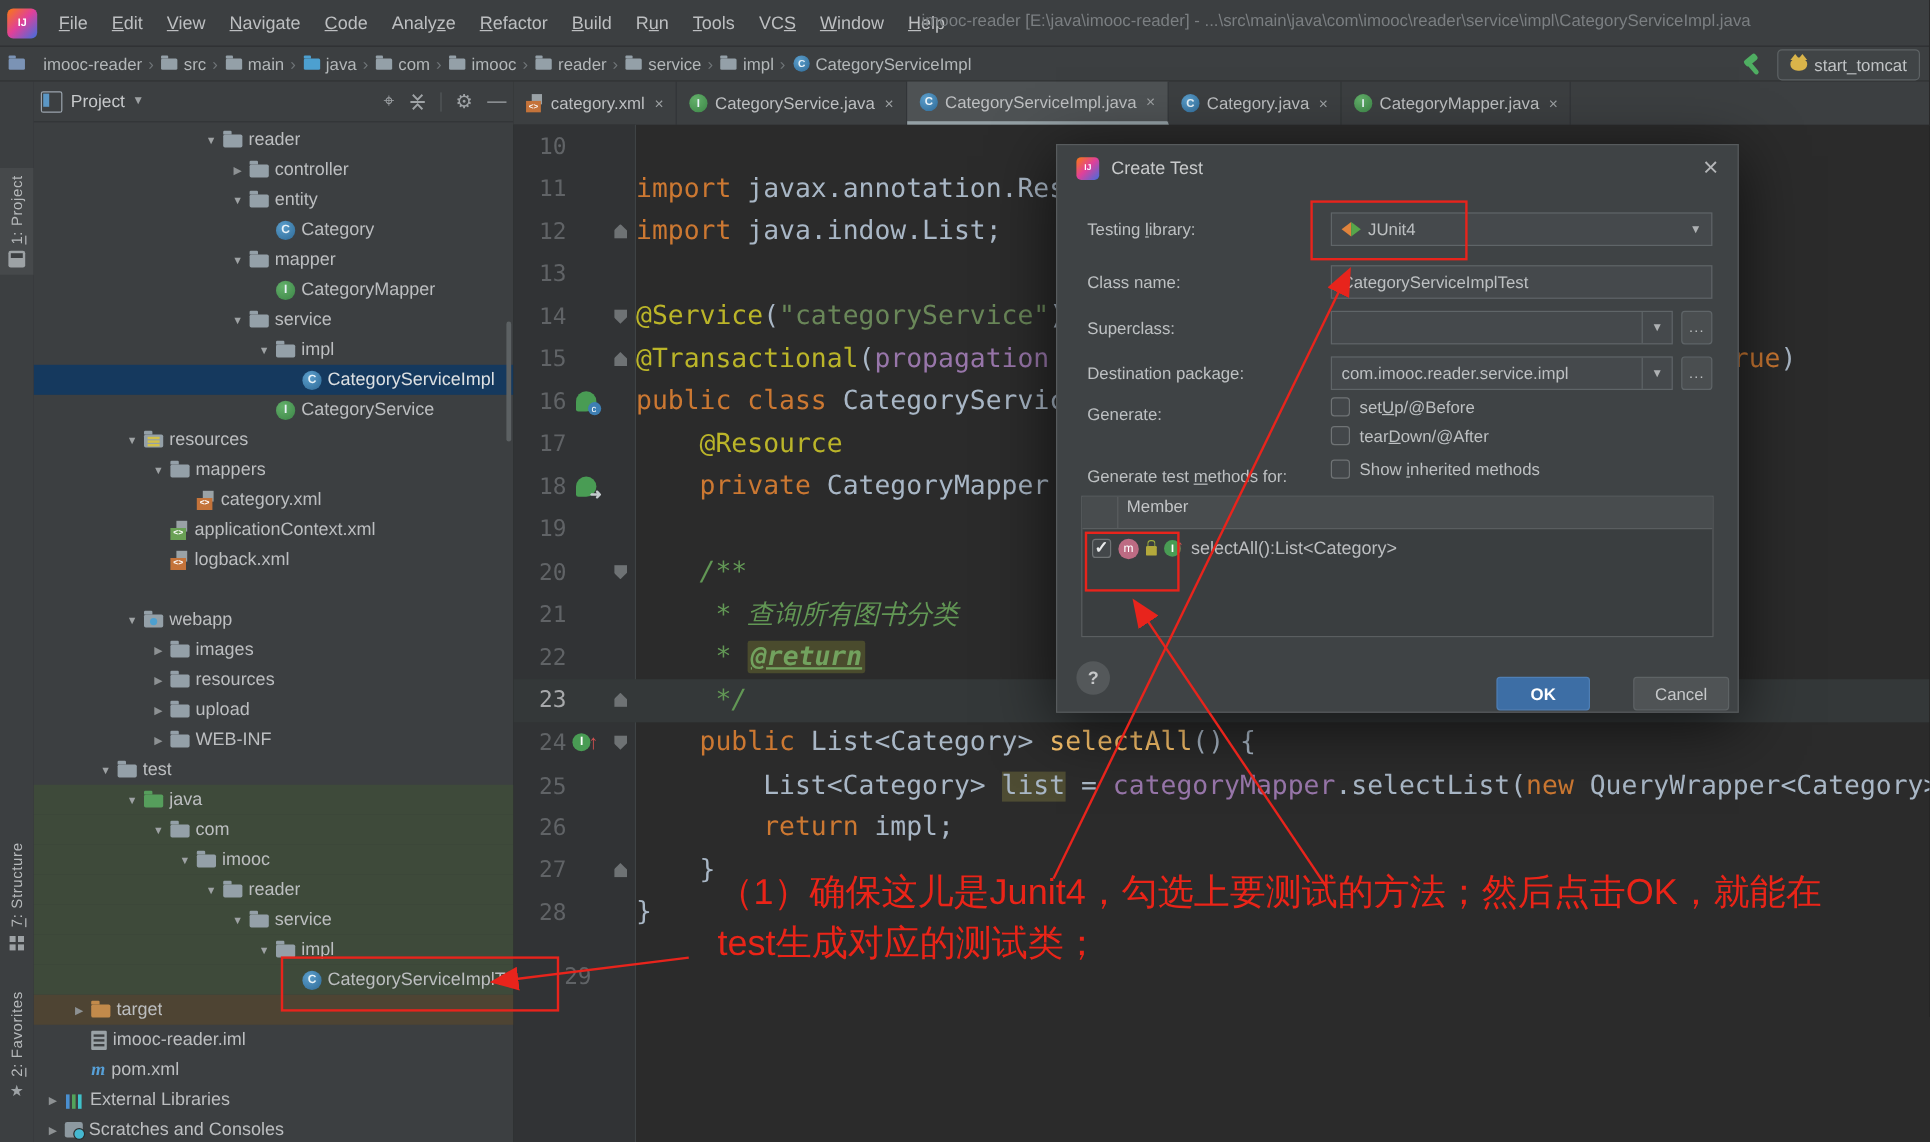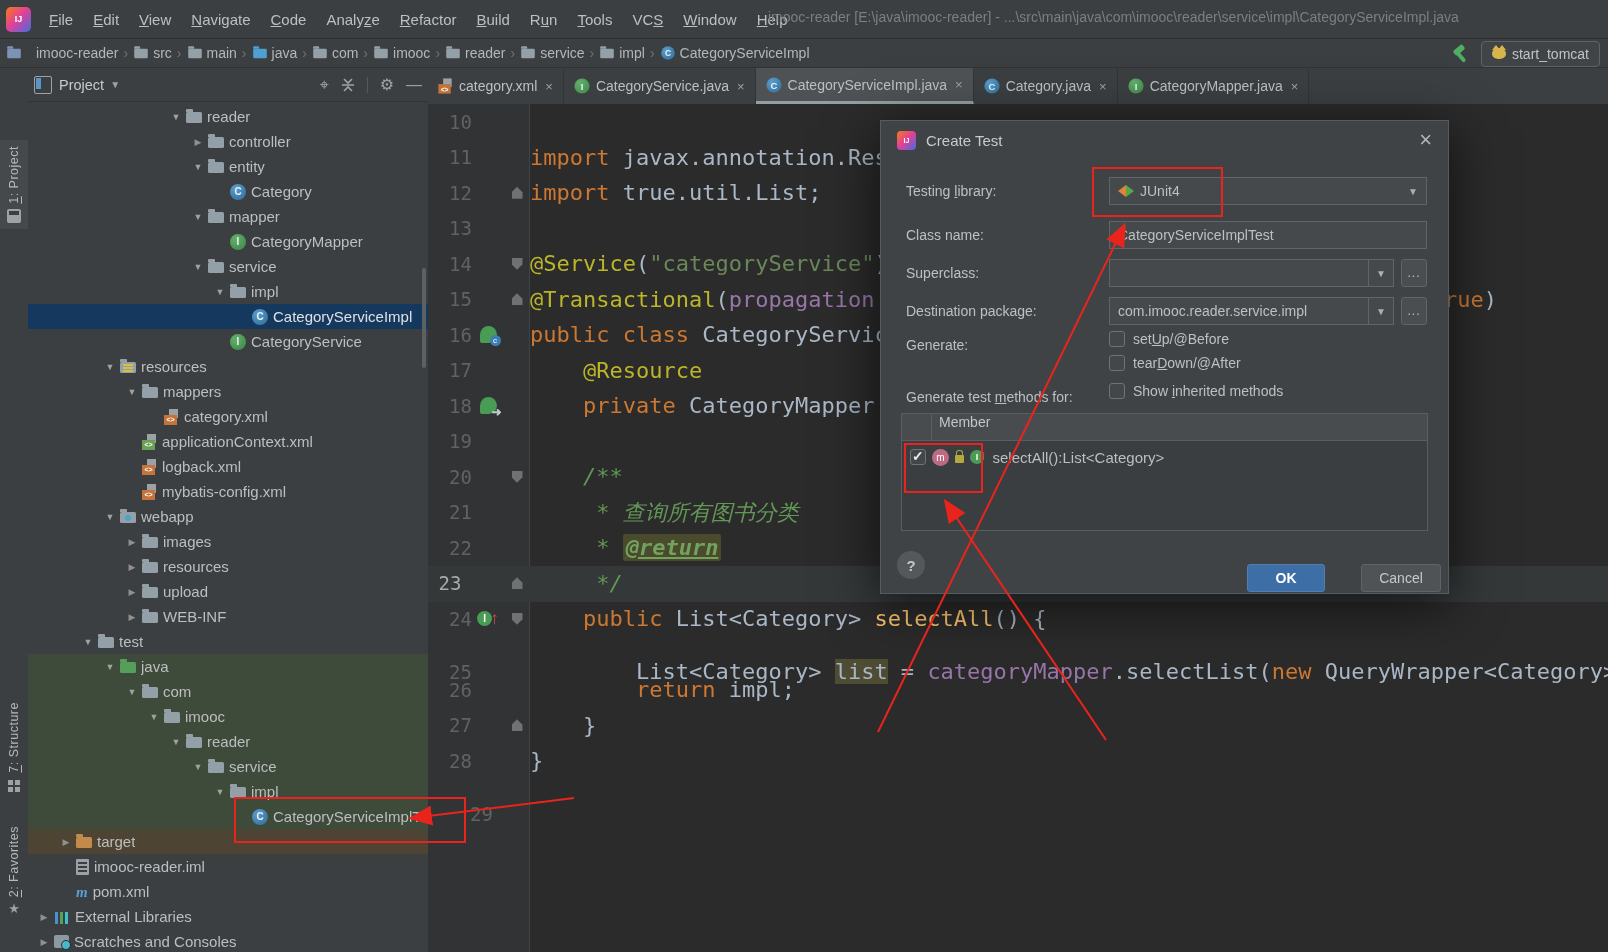--- a/index.html
+++ b/index.html
@@ -78,21 +78,21 @@
   .tab.active{background:#4e5254;border-bottom:3px solid #94a0a5;}
   .tab .tclose{color:#9da1a3;font-size:13px;margin-left:2px;}
   .tab .cic,.tab .xmlic{transform:scale(.95);}
   
   #editor{position:absolute;left:428px;top:104px;width:1180px;height:848px;background:#2b2b2b;}
   #gutterbg{position:absolute;left:0;top:0;width:101px;height:848px;background:#313335;}
   #foldline{position:absolute;left:101px;top:0;width:1px;height:848px;background:#3f4345;}
   #caretline{position:absolute;left:0;width:1180px;height:36px;background:#343839;}
   .cline{position:absolute;left:0;width:1180px;height:35.5px;display:flex;align-items:center;}
   .lnum{width:44px;text-align:right;font-family:"DejaVu Sans Mono",monospace;font-size:19px;color:#606366;flex:none;}
-  .cline.caret .lnum{color:#a7a9ab;text-align:center;}
+  .cline.caret .lnum{color:#a7a9ab;}
   .gslot{width:32px;flex:none;display:flex;align-items:center;justify-content:center;position:relative;}
   .fslot{width:26px;flex:none;display:flex;align-items:center;justify-content:center;}
   .codetext{font-family:"DejaVu Sans Mono",monospace;font-size:22px;white-space:pre;margin:0;line-height:35.5px;}
   .sg-kw{color:#cc7832;}.sg-pl{color:#a9b7c6;}.sg-str{color:#6a8759;}.sg-ann{color:#bbb529;}
   .sg-attr{color:#9876aa;}.sg-fld{color:#9876aa;}.sg-mth{color:#ffc66d;}
   .sg-doc{color:#629755;font-style:italic;}
   .sg-tag{color:#72a25e;font-style:italic;font-weight:bold;text-decoration:underline;background:#4a4b2d;padding:1px 3px;border-radius:2px;}
   .sg-hl{background:#4e4c33;color:#a9b7c6;}
   .foldmark{width:11px;height:12px;background:#6e7274;}
   .foldmark.down{clip-path:polygon(0 0,100% 0,100% 55%,50% 100%,0 55%);}
@@ -323,25 +323,20 @@
         <div class="trow" style="top: 350px; padding-left: 94px;">
           <span class="tarrow"></span>
           <span class="xmlic"></span>
           <span class="tlabel">logback.xml</span>
         </div>
         <div class="trow" style="top: 325px; padding-left: 94px;">
           <span class="tarrow"></span>
           <span class="xmlic spring"></span>
           <span class="tlabel">applicationContext.xml</span>
         </div>
-        <div class="trow" style="top: 375px; padding-left: 94px;">
-          <span class="tarrow"></span>
-          <span class="xmlic"></span>
-          <span class="tlabel">mybatis-config.xml</span>
-        </div>
         <div class="trow" style="top: 400px; padding-left: 72px;">
           <span class="tarrow">▼</span>
           <span class="fold web"></span>
           <span class="tlabel">webapp</span>
         </div>
         <div class="trow" style="top: 425px; padding-left: 94px;">
           <span class="tarrow closed">▶</span>
           <span class="fold"></span>
           <span class="tlabel">images</span>
         </div>
@@ -473,21 +468,21 @@
           <span class="gslot"></span>
           <span class="fslot"></span>
           <pre class="codetext"><span class="sg-kw">import</span><span class="sg-pl"> javax.annotation.Resource;</span></pre>
         </div>
         <div class="cline" style="top: 71px;">
           <span class="lnum">12</span>
           <span class="gslot"></span>
           <span class="fslot">
             <span class="foldmark up"></span>
           </span>
-          <pre class="codetext"><span class="sg-kw">import</span><span class="sg-pl"> true.util.List;</span></pre>
+          <pre class="codetext"><span class="sg-kw">import</span><span class="sg-pl"> java.indow.List;</span></pre>
         </div>
         <div class="cline" style="top: 106.5px;">
           <span class="lnum">13</span>
           <span class="gslot"></span>
           <span class="fslot"></span>
           <pre class="codetext"></pre>
         </div>
         <div class="cline" style="top: 142px;">
           <span class="lnum">14</span>
           <span class="gslot"></span>
@@ -568,21 +563,21 @@
           <span class="lnum">24</span>
           <span class="gslot">
             <span class="gut-impl">I</span>
             <span class="gut-uparrow">↑</span>
           </span>
           <span class="fslot">
             <span class="foldmark down"></span>
           </span>
           <pre class="codetext"><span class="sg-pl">    </span><span class="sg-kw">public</span><span class="sg-pl"> List&lt;Category&gt; </span><span class="sg-mth">selectAll</span><span class="sg-pl">() {</span></pre>
         </div>
-        <div class="cline" style="top: 550px;">
+        <div class="cline" style="top: 534px;">
           <span class="lnum">25</span>
           <span class="gslot"></span>
           <span class="fslot"></span>
           <pre class="codetext"><span class="sg-pl">        List&lt;Category&gt; </span><span class="sg-hl">list</span><span class="sg-pl"> = </span><span class="sg-fld">categoryMapper</span><span class="sg-pl">.selectList(</span><span class="sg-kw">new</span><span class="sg-pl"> QueryWrapper&lt;Category&gt;());</span></pre>
         </div>
         <div class="cline" style="top: 568px;">
           <span class="lnum">26</span>
           <span class="gslot"></span>
           <span class="fslot"></span>
           <pre class="codetext"><span class="sg-pl">        </span><span class="sg-kw">return</span><span class="sg-pl"> impl;</span></pre>
@@ -688,14 +683,18 @@
   <svg id="redsvg">
     <defs>
       <marker id="arr" markerWidth="12" markerHeight="10" refX="10" refY="5" orient="auto">
         <polygon points="0,0 12,5 0,10" fill="#e8241c"></polygon>
       </marker>
     </defs>
     <line x1="878" y1="732" x2="1124" y2="226" stroke="#e8241c" stroke-width="2" marker-end="url(#arr)"></line>
     <line x1="1106" y1="740" x2="946" y2="502" stroke="#e8241c" stroke-width="2" marker-end="url(#arr)"></line>
     <line x1="574" y1="798" x2="412" y2="818" stroke="#e8241c" stroke-width="2" marker-end="url(#arr)"></line>
   </svg>
+  <div id="annotation">
+    <div>（1）确保这儿是Junit4，勾选上要测试的方法；然后点击OK，就能在</div>
+    <div>test生成对应的测试类；</div>
+  </div>
 
 </div>
 
 </body></html>

